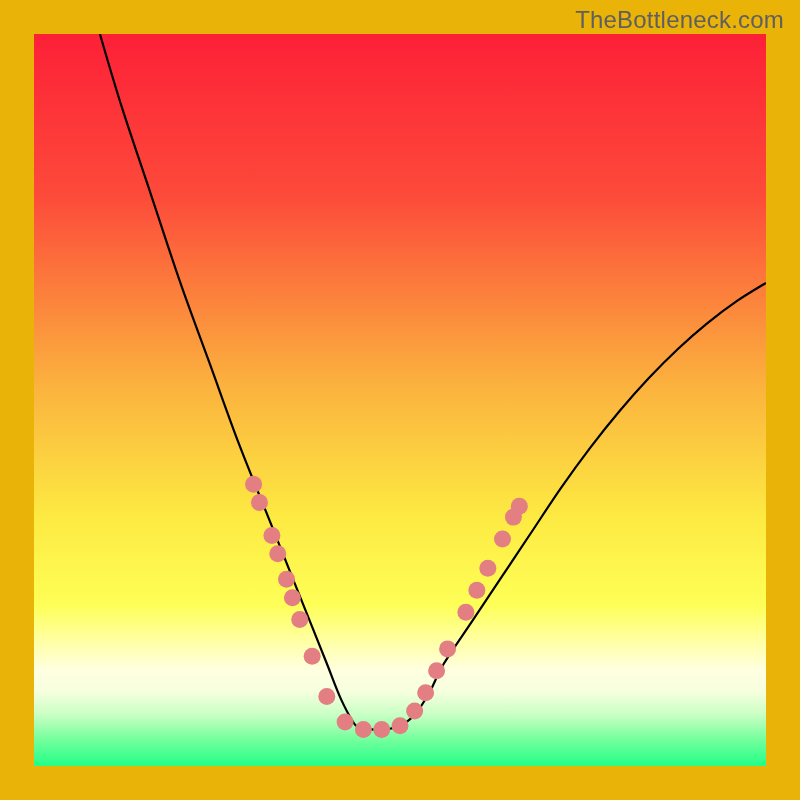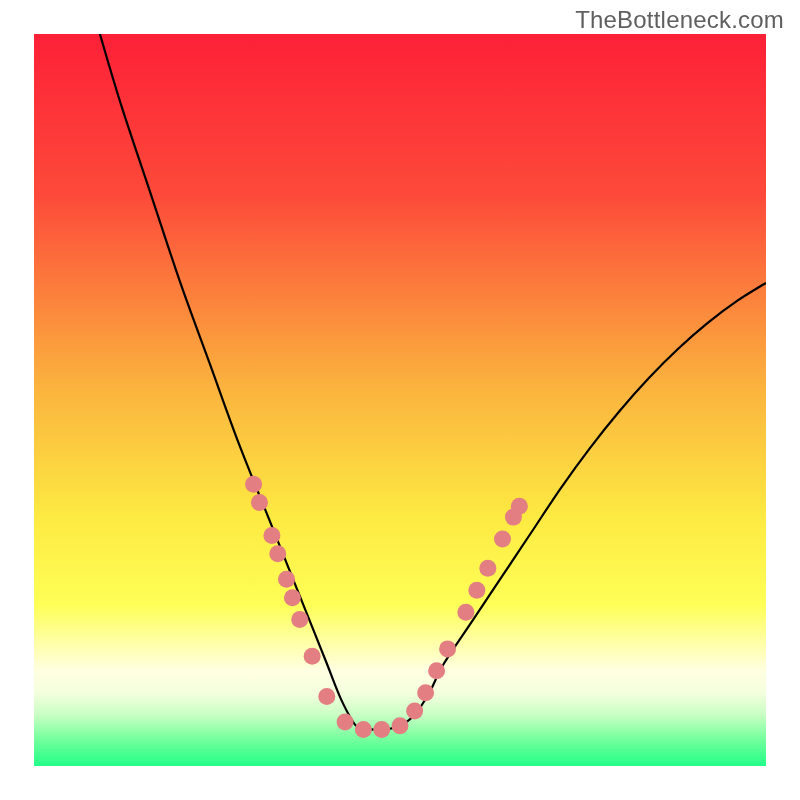--- a/index.html
+++ b/index.html
@@ -10,21 +10,21 @@
     background: #000000;
     font-family: Arial, Helvetica, sans-serif;
     overflow: hidden;
   }
   .frame {
     position: absolute;
     top: 0;
     left: 0;
     width: 800px;
     height: 800px;
-    background: #ffffff;
+    background: #eab308;
     text-decoration: underline;
   }
   .watermark {
     position: absolute;
     top: 6px;
     right: 16px;
     color: #5f5f5f;
     font-size: 24px;
     font-weight: 500;
     letter-spacing: 0.2px;

